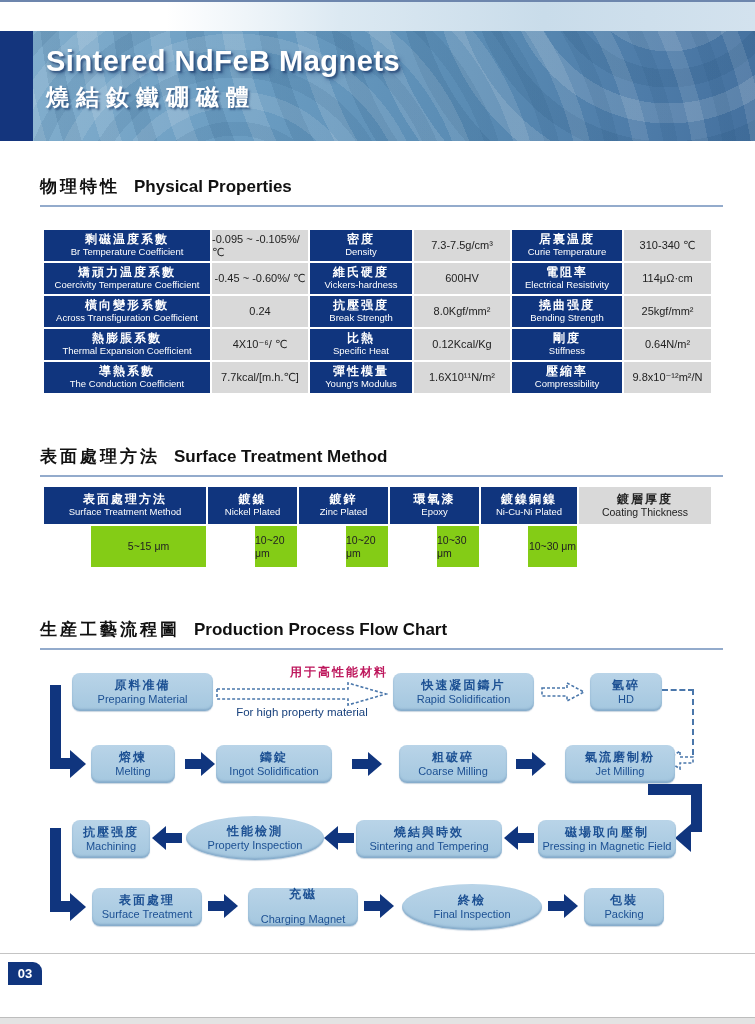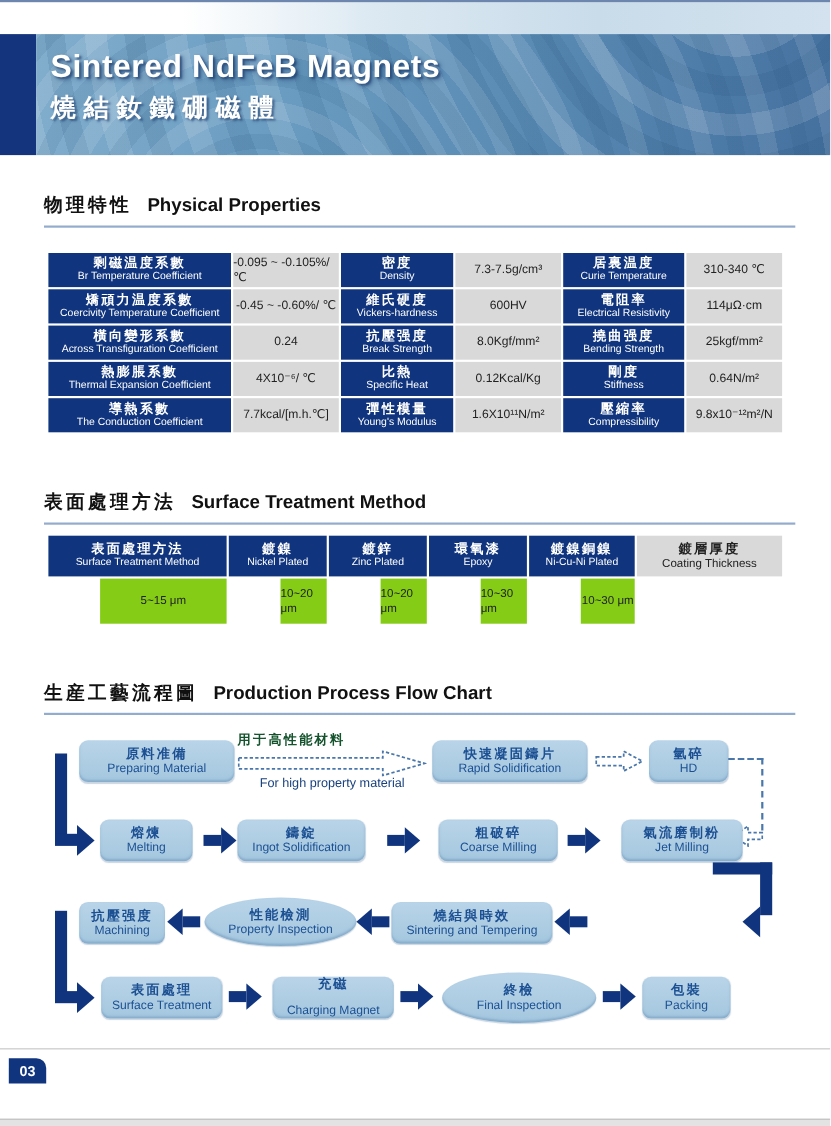--- a/index.html
+++ b/index.html
@@ -52,21 +52,21 @@
 
   
   .flow{position:absolute;left:0;top:660px;width:755px;height:300px;}
   .fnode{position:absolute;height:38px;border-radius:8px;
     background:linear-gradient(#b9d4e8,#a4c7df);
     box-shadow:inset 0 -2px 2px rgba(110,150,185,0.55), 0 1px 1px rgba(120,150,180,0.4);
     display:flex;flex-direction:column;align-items:center;justify-content:center;line-height:1.15;color:#1c5093;}
   .fnode .nzh{font-size:12px;font-weight:bold;letter-spacing:2px;}
   .fnode .nen{font-size:11px;}
   .fnode.lens{border-radius:50%;}
-  .note-zh{position:absolute;text-align:left;font-size:12px;font-weight:bold;letter-spacing:2px;color:#14532d;}
+  .note-zh{position:absolute;text-align:right;font-size:12px;font-weight:bold;letter-spacing:2px;color:#be185d;}
   .note-en{position:absolute;text-align:center;font-size:11.5px;color:#17407c;}
 
   
   .arr{position:absolute;width:30px;height:24px;}
   .arr::before{content:"";position:absolute;left:0;top:7px;width:16px;height:10px;background:#10357e;}
   .arr::after{content:"";position:absolute;left:16px;top:0;width:0;height:0;
     border-left:14px solid #10357e;border-top:12px solid transparent;border-bottom:12px solid transparent;}
   .arr.left::before{left:14px;}
   .arr.left::after{left:0;border-left:none;border-right:14px solid #10357e;}
 
@@ -301,20 +301,24 @@
     <div class="fnode lens" style="left:186px;top:156px;width:138px;height:44px;align-items:center;">
       <span class="nzh">性能檢測</span>
       <span class="nen">Property Inspection</span>
     </div>
     <div class="arr left" style="left:324px;top:166px;"></div>
     <div class="fnode" style="left:356px;top:160px;width:146px;">
       <span class="nzh">燒結與時效</span>
       <span class="nen">Sintering and Tempering</span>
     </div>
     <div class="arr left" style="left:504px;top:166px;"></div>
+    <div class="fnode" style="left:538px;top:160px;width:138px;">
+      <span class="nzh">磁場取向壓制</span>
+      <span class="nen">Pressing in Magnetic Field</span>
+    </div>
 
     <div class="cbar" style="left:50px;top:168px;width:11px;height:79px;"></div>
     <div class="cbar" style="left:50px;top:241px;width:22px;height:11px;"></div>
     <div class="ctri-r" style="left:70px;top:233px;"></div>
 
     <div class="fnode" style="left:92px;top:228px;width:110px;">
       <span class="nzh">表面處理</span>
       <span class="nen">Surface Treatment</span>
     </div>
     <div class="arr" style="left:208px;top:234px;"></div>

